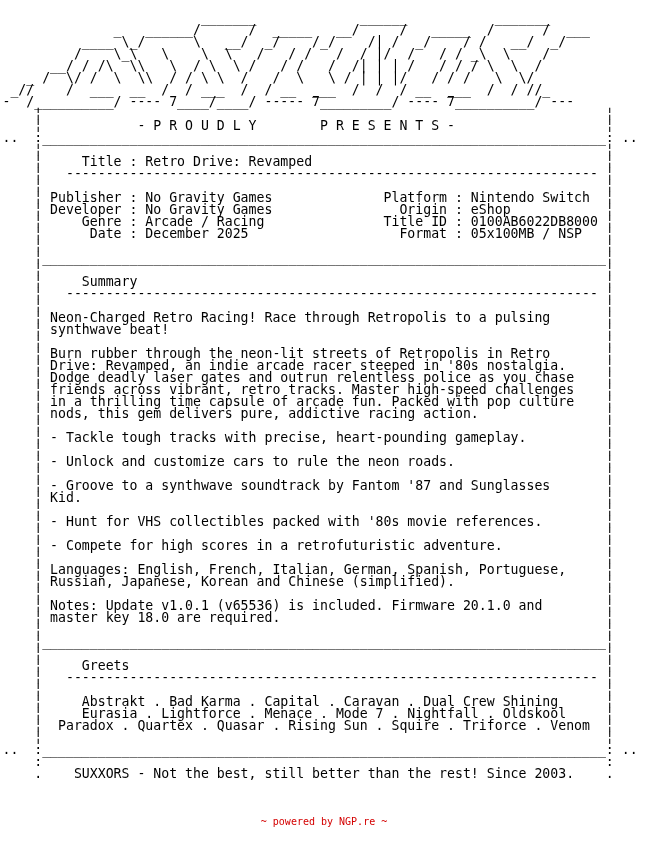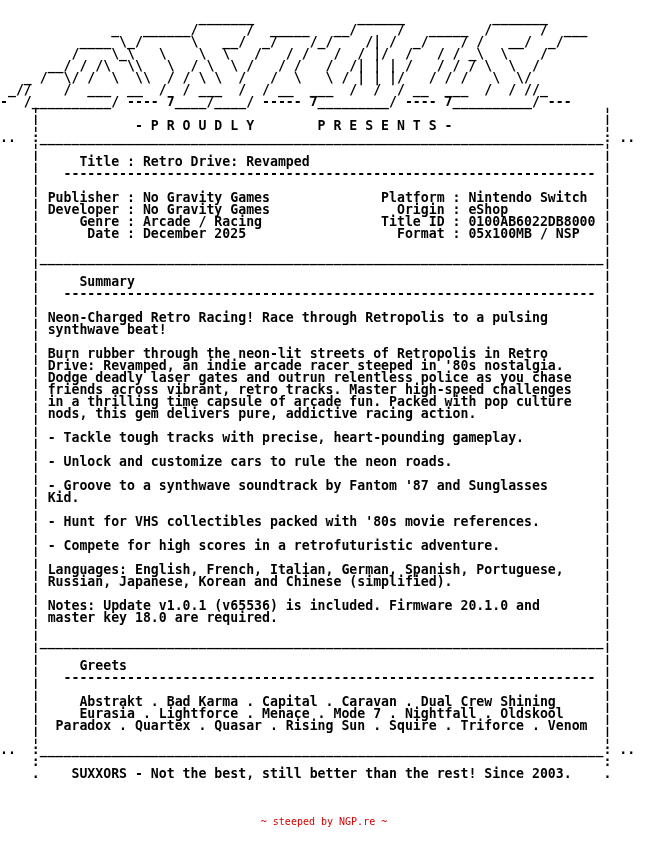--- a/index.html
+++ b/index.html
@@ -4,25 +4,26 @@
 <style>
   html,body{margin:0;padding:0;}
   body{
     width:648px;height:852px;background:#ffffff;color:#000000;
     overflow:hidden;position:relative;
     font-family:"DejaVu Sans Mono",monospace;
   }
   pre{
     margin:0;padding:0;
     font-family:"DejaVu Sans Mono",monospace;
-    font-weight:bold;
+    font-weight:normal;
     font-size:13.2px;
     line-height:12px;
     white-space:pre;
     letter-spacing:0;
+    text-align:center;
   }
   .red-footer{
     text-align:center;
     font-family:"DejaVu Sans Mono",monospace;
     font-weight:normal;
     font-size:10px;
     line-height:12px;
     white-space:pre;
   }
 </style>
@@ -89,15 +90,15 @@
     ¦                                                                       ¦    
     ¦     Abstrakt . Bad Karma . Capital . Caravan . Dual Crew Shining      ¦    
     ¦     Eurasia . Lightforce . Menace . Mode 7 . Nightfall . Oldskool     ¦    
     ¦  Paradox . Quartex . Quasar . Rising Sun . Squire . Triforce . Venom  ¦    
     ¦                                                                       ¦    </pre>
 <pre id="bottom">..  :_______________________________________________________________________: .. 
     :                                                                       :    
     .    SUXXORS - Not the best, still better than the rest! Since 2003.    .    
                                                                                  </pre>
 <div class="red-footer" style="color: rgb(212, 0, 0);">
-  <div>~ steeped by NGP.re ~</div>
+  <div>~ powered by NGP.re ~</div>
   
 </div>
 
 </body></html>

